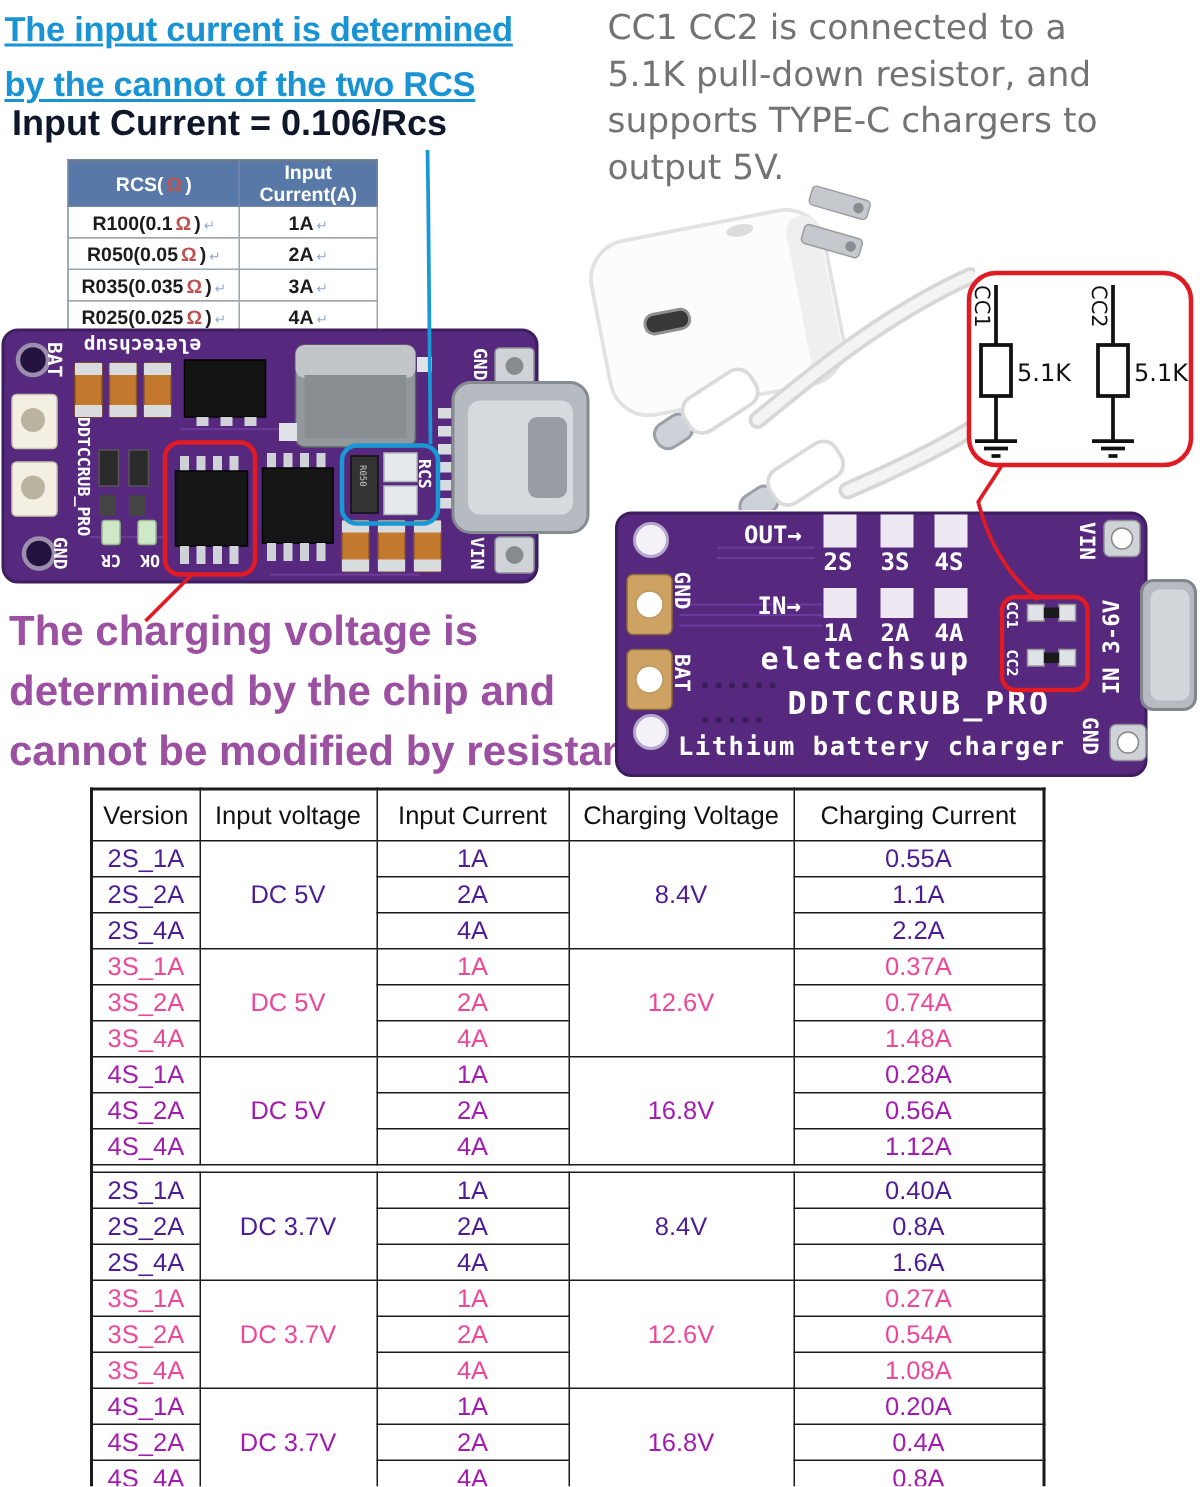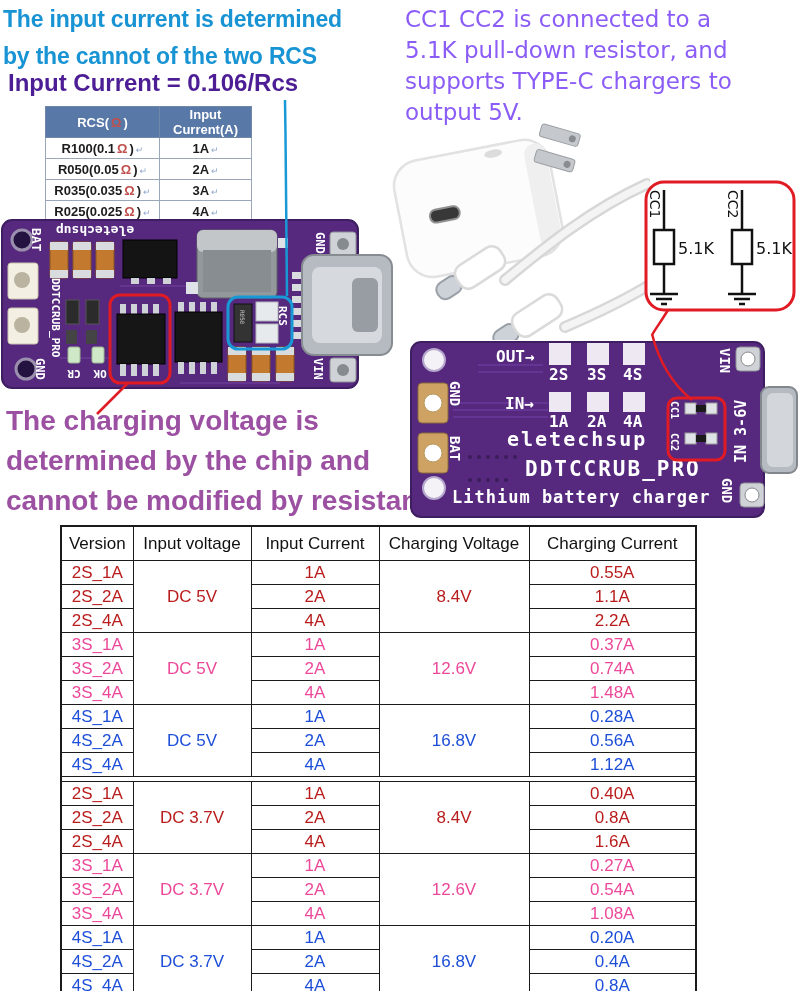--- a/index.html
+++ b/index.html
@@ -1,40 +1,40 @@
 <!DOCTYPE html>
 <html><head>
 <meta charset="utf-8">
 <style>
   html,body{margin:0;padding:0;background:#fff;}
   .canvas{position:relative;width:800px;height:991px;background:#fff;overflow:hidden;
           font-family:"Liberation Sans",sans-serif;}
   .abs{position:absolute;}
   
-  .note1{left:3px;top:1px;font-size:23px;font-weight:bold;color:#1893D3;line-height:37px;letter-spacing:-0.2px;}
-  .formula{left:8px;top:69px;font-size:24px;font-weight:bold;color:#4c1d95;}
-  .cc-note{left:405px;top:4px;font-size:23px;line-height:31px;color:#8b5cf6;
+  .note1{left:3px;top:1px;font-size:23px;font-weight:bold;color:#1893D3;line-height:37px;letter-spacing:-0.2px;text-decoration:underline;}
+  .formula{left:8px;top:69px;font-size:24px;font-weight:bold;color:#0f172a;}
+  .cc-note{left:405px;top:4px;font-size:23px;line-height:31px;color:#737373;
            font-family:"DejaVu Sans",sans-serif;}
   .pv-note{left:6px;top:401px;font-size:28px;font-weight:bold;color:#9C50A2;line-height:40px;}
   
   .rcs-table{position:absolute;left:45px;top:106px;border-collapse:collapse;table-layout:fixed;
              font-size:13px;font-weight:bold;background:#a16207;border:1px solid #8c9bb0;}
   .rcs-table th{background:#5878A8;color:#fff;height:24px;border:1px solid #7187a8;text-align:center;padding:0;}
   .rcs-table td{height:20px;border:1px solid #9aa7b8;text-align:center;color:#1c1c1c;padding:0;background:#fff;}
   .ohm{color:#C0504D;margin:0 2px;}
   .ret{color:#93a9cc;font-size:9px;margin-left:2px;font-weight:normal;}
   
   .spec-table{position:absolute;left:60px;top:525px;border-collapse:collapse;table-layout:fixed;
               font-size:17px;background:#fff;border:2px solid #1b1b1b;}
   .spec-table th{height:25px;border:1.5px solid #1b1b1b;font-weight:normal;color:#111;padding:4px;text-align:center;}
   .spec-table td{height:23px;border:1.5px solid #1b1b1b;text-align:center;padding:0;vertical-align:middle;}
   .spec-table tbody.sep td{height:4px;}
-  .g2s td{color:#b91c1c;}
+  .g2s td{color:#4c1d95;}
   .g3s td{color:#ec4899;}
-  .g4s td{color:#1d4ed8;}
+  .g4s td{color:#a21caf;}
   svg text{user-select:none;}
   .silk{font-family:"DejaVu Sans Mono",monospace;font-weight:bold;fill:#ffffff;}
   .cirtxt{font-family:"DejaVu Sans",sans-serif;fill:#111;}
   .overlay{pointer-events:none;}
 </style>
 </head>
 <body>
 
 <div class="canvas">
 

